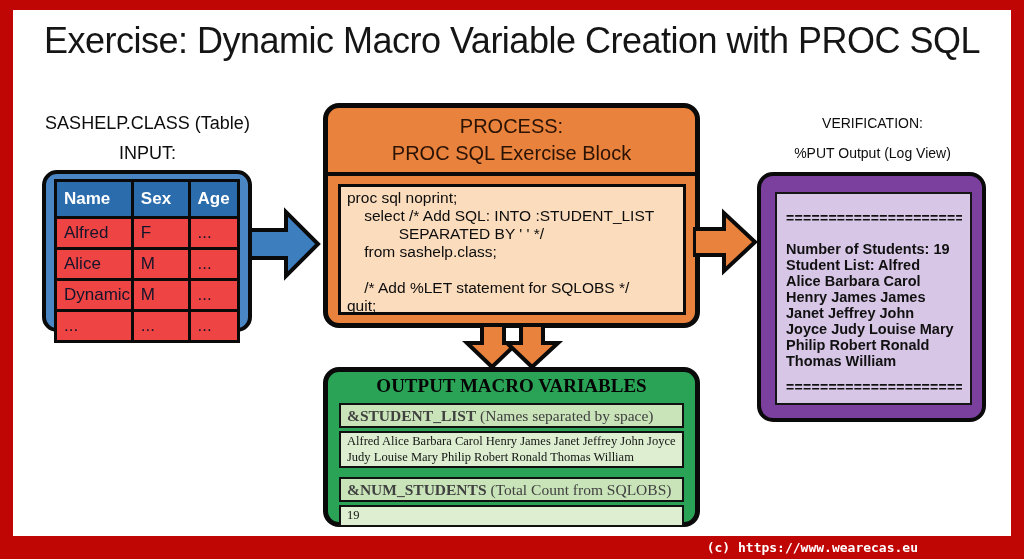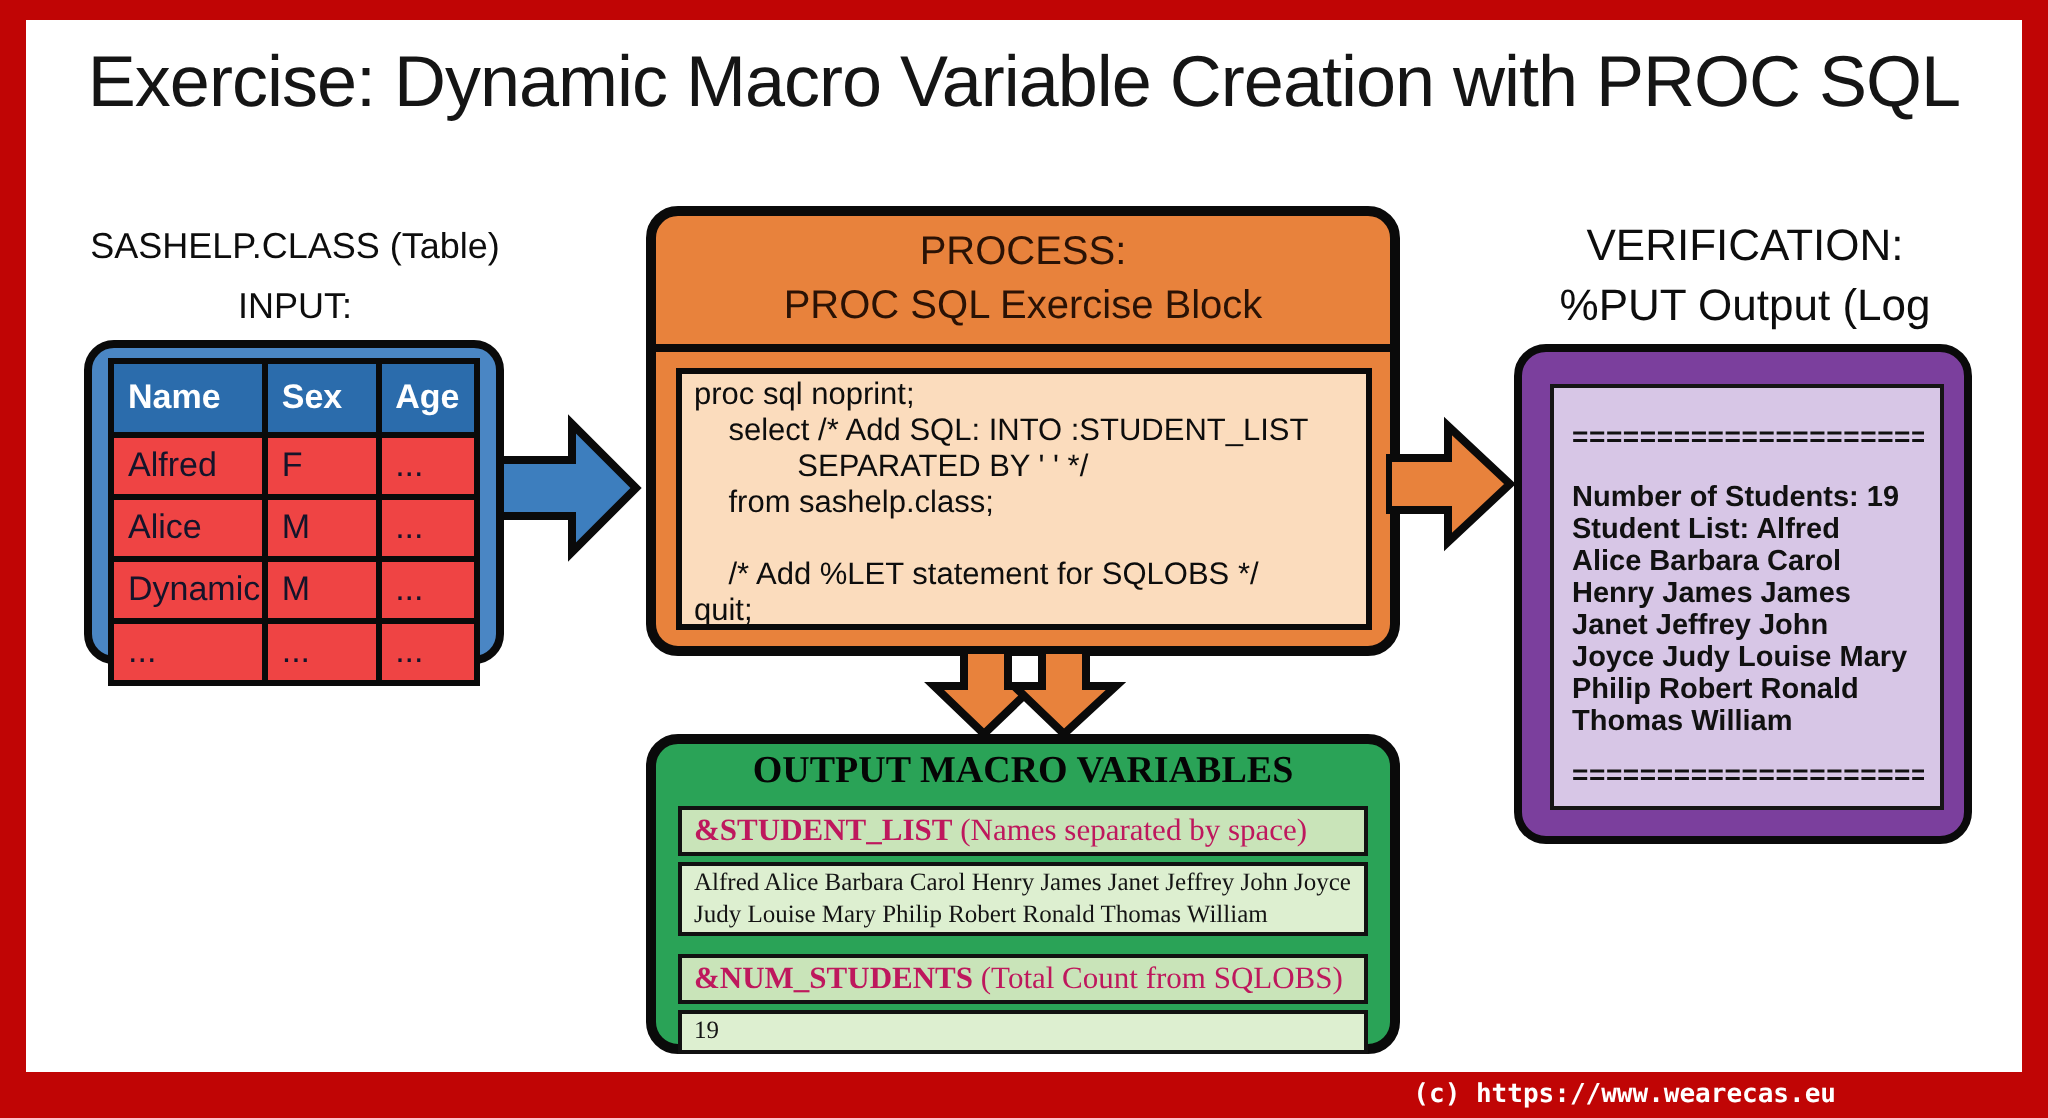--- a/index.html
+++ b/index.html
@@ -51,21 +51,21 @@
     background:#fbdcbd;border:3px solid #0a0a0a;padding:2px 6px;
     font-weight:normal;font-size:15.5px;line-height:18px;color:#0d0d0d;overflow:hidden;
   }
   .code-line{white-space:pre;min-height:18px;}
 
   
   .arrow-svg{position:absolute;}
 
   
   .verify-label{position:absolute;left:750px;top:108px;width:245px;text-align:center;
-    font-size:22px;line-height:30px;color:#0d0d0d;}
+    font-size:14px;line-height:30px;color:#0d0d0d;}
   .verify-box{
     position:absolute;left:757px;top:172px;width:229px;height:250px;box-sizing:border-box;
     background:#7b3f9d;border:4px solid #0a0a0a;border-radius:16px;
   }
   .log-inner{
     position:absolute;left:14px;top:16px;width:197px;height:213px;box-sizing:border-box;
     background:#d7c6e6;border:2px solid #151515;padding:8px 8px 8px 9px;
     display:flex;flex-direction:column;color:#111;
   }
   .log-divider{font-weight:bold;font-size:14px;letter-spacing:0.3px;white-space:nowrap;overflow:hidden;}
@@ -74,21 +74,21 @@
   .log-lines{margin-top:15px;font-weight:bold;font-size:14.5px;line-height:16px;}
 
   
   .output-box{
     position:absolute;left:323px;top:367px;width:377px;height:160px;box-sizing:border-box;
     background:#2aa357;border:5px solid #0a0a0a;border-radius:16px;padding:0 11px;font-family:Liberation Serif, serif;
   }
   .output-title{text-align:center;margin-top:3px;font-weight:bold;font-size:19px;color:#050505;}
   .var-label{
     margin-top:6px;background:#c9e4b9;border:2px solid #111;padding:0 6px;
-    font-size:15.5px;line-height:21px;color:#be185d;white-space:nowrap;overflow:hidden;
+    font-size:15.5px;line-height:21px;color:#404040;white-space:nowrap;overflow:hidden;
   }
   .var-label .var-name{font-weight:bold;}
   .var-value{
     margin-top:3px;background:#ddefd0;border:2px solid #111;padding:1px 6px;
     font-size:12.5px;line-height:15.5px;color:#141414;
   }
   .var-value.tall{height:31px;}
   .var-label.second{margin-top:9px;}
 </style>
 </head>

